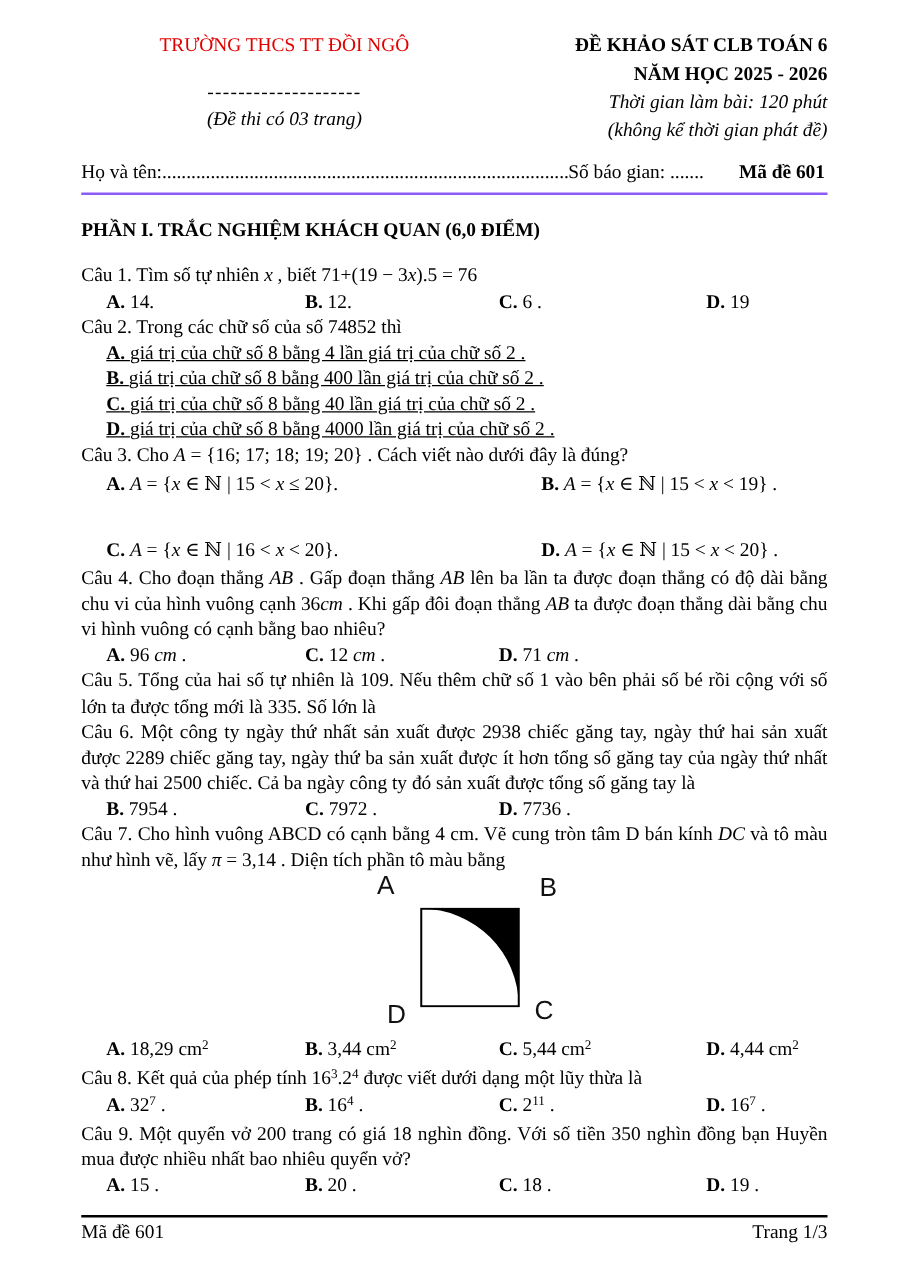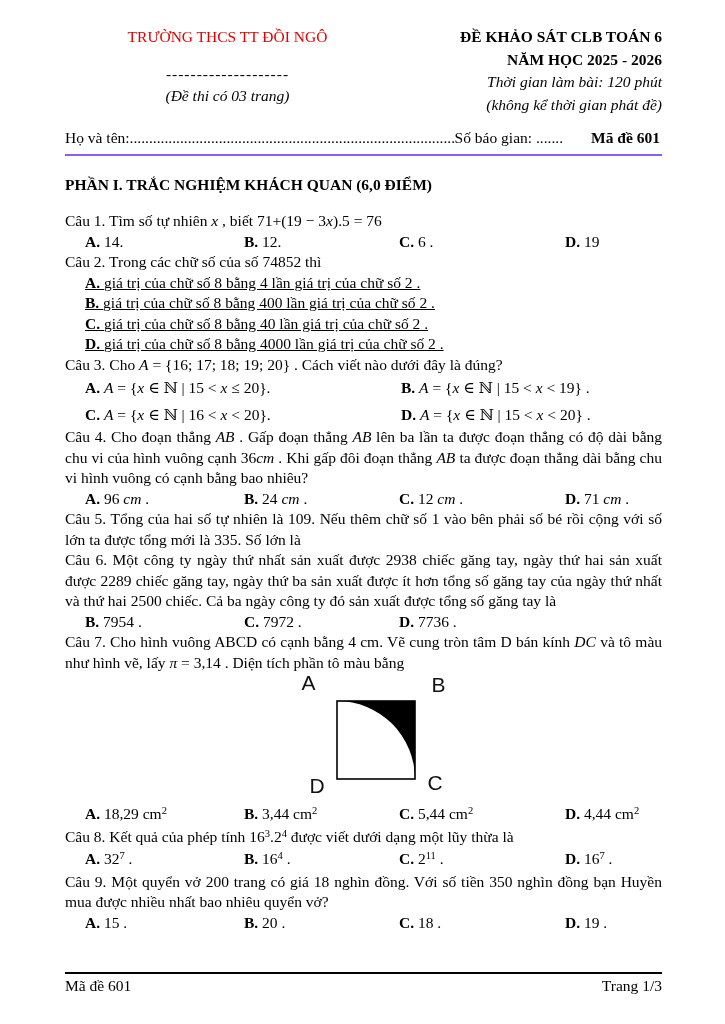--- a/index.html
+++ b/index.html
@@ -23,21 +23,21 @@
   .section-title{font-weight:bold;margin:20px 0 0 0;}
 
   
   #questions{margin-top:17px;line-height:20.5px;}
   .question{margin:0;}
   .stem{margin:0;text-align:justify;}
   .q-label{font-weight:normal;}
   .opt-label{font-weight:bold;}
   .opts.row4{display:grid;grid-template-columns:159px 155px 166px 1fr;padding-left:20px;}
   .opts.stack .option{padding-left:20px;text-align:justify;text-decoration:underline;}
-  .opts.grid2{display:grid;grid-template-columns:316px 1fr;row-gap:6px;padding:3px 0 2px 20px;}
+  .opts.grid2{display:grid;grid-template-columns:316px 1fr;row-gap:6px;padding:3px 0 2px 20px;gap:32px;}
   .s-i{font-style:italic;}
   .s-sup{font-size:0.68em;position:relative;top:-0.45em;}
 
   
   .figure{position:relative;width:200px;height:126px;margin:3px auto 2px;display:none;
           font-family:"Liberation Sans","DejaVu Sans",sans-serif;}
   .fig-svg{position:absolute;left:72px;top:24px;}
   .fig-label{position:absolute;font-size:21px;color:#111;}
   .fl-a{left:38px;top:-3px;}
   .fl-b{left:168px;top:-1px;}
@@ -102,21 +102,20 @@
             <div class="option"><span class="opt-label">A. </span><span class="s-i">A</span><span> = {</span><span class="s-i">x</span><span> ∈ ℕ | 15 &lt; </span><span class="s-i">x</span><span> ≤ 20}.</span></div>
             <div class="option"><span class="opt-label">B. </span><span class="s-i">A</span><span> = {</span><span class="s-i">x</span><span> ∈ ℕ | 15 &lt; </span><span class="s-i">x</span><span> &lt; 19} .</span></div>
             <div class="option"><span class="opt-label">C. </span><span class="s-i">A</span><span> = {</span><span class="s-i">x</span><span> ∈ ℕ | 16 &lt; </span><span class="s-i">x</span><span> &lt; 20}.</span></div>
             <div class="option"><span class="opt-label">D. </span><span class="s-i">A</span><span> = {</span><span class="s-i">x</span><span> ∈ ℕ | 15 &lt; </span><span class="s-i">x</span><span> &lt; 20} .</span></div>
           </div>
         </div>
         <div class="question">
           <p class="stem"><span class="q-label">Câu 4.</span><span> Cho đoạn thẳng </span><span class="s-i">AB</span><span> . Gấp đoạn thẳng </span><span class="s-i">AB</span><span> lên ba lần ta được đoạn thẳng có độ dài bằng chu vi của hình vuông cạnh 36</span><span class="s-i">cm</span><span> . Khi gấp đôi đoạn thẳng </span><span class="s-i">AB</span><span> ta được đoạn thẳng dài bằng chu vi hình vuông có cạnh bằng bao nhiêu?</span></p>
           <div class="opts row4">
             <div class="option"><span class="opt-label">A. </span><span>96 </span><span class="s-i">cm</span><span> .</span></div>
-            <div class="option"><span class="opt-label">B. </span><span>24 </span><span class="s-i">cm</span><span> .</span></div>
             <div class="option"><span class="opt-label">C. </span><span>12 </span><span class="s-i">cm</span><span> .</span></div>
             <div class="option"><span class="opt-label">D. </span><span>71 </span><span class="s-i">cm</span><span> .</span></div>
           </div>
         </div>
         <div class="question">
           <p class="stem"><span class="q-label">Câu 5.</span><span> Tổng của hai số tự nhiên là 109. Nếu thêm chữ số 1 vào bên phải số bé rồi cộng với số lớn ta được tổng mới là 335. Số lớn là</span></p>
         </div>
         <div class="question">
           <p class="stem"><span class="q-label">Câu 6.</span><span> Một công ty ngày thứ nhất sản xuất được 2938 chiếc găng tay, ngày thứ hai sản xuất được 2289 chiếc găng tay, ngày thứ ba sản xuất được ít hơn tổng số găng tay của ngày thứ nhất và thứ hai 2500 chiếc. Cả ba ngày công ty đó sản xuất được tổng số găng tay  là</span></p>
           <div class="opts row4">

